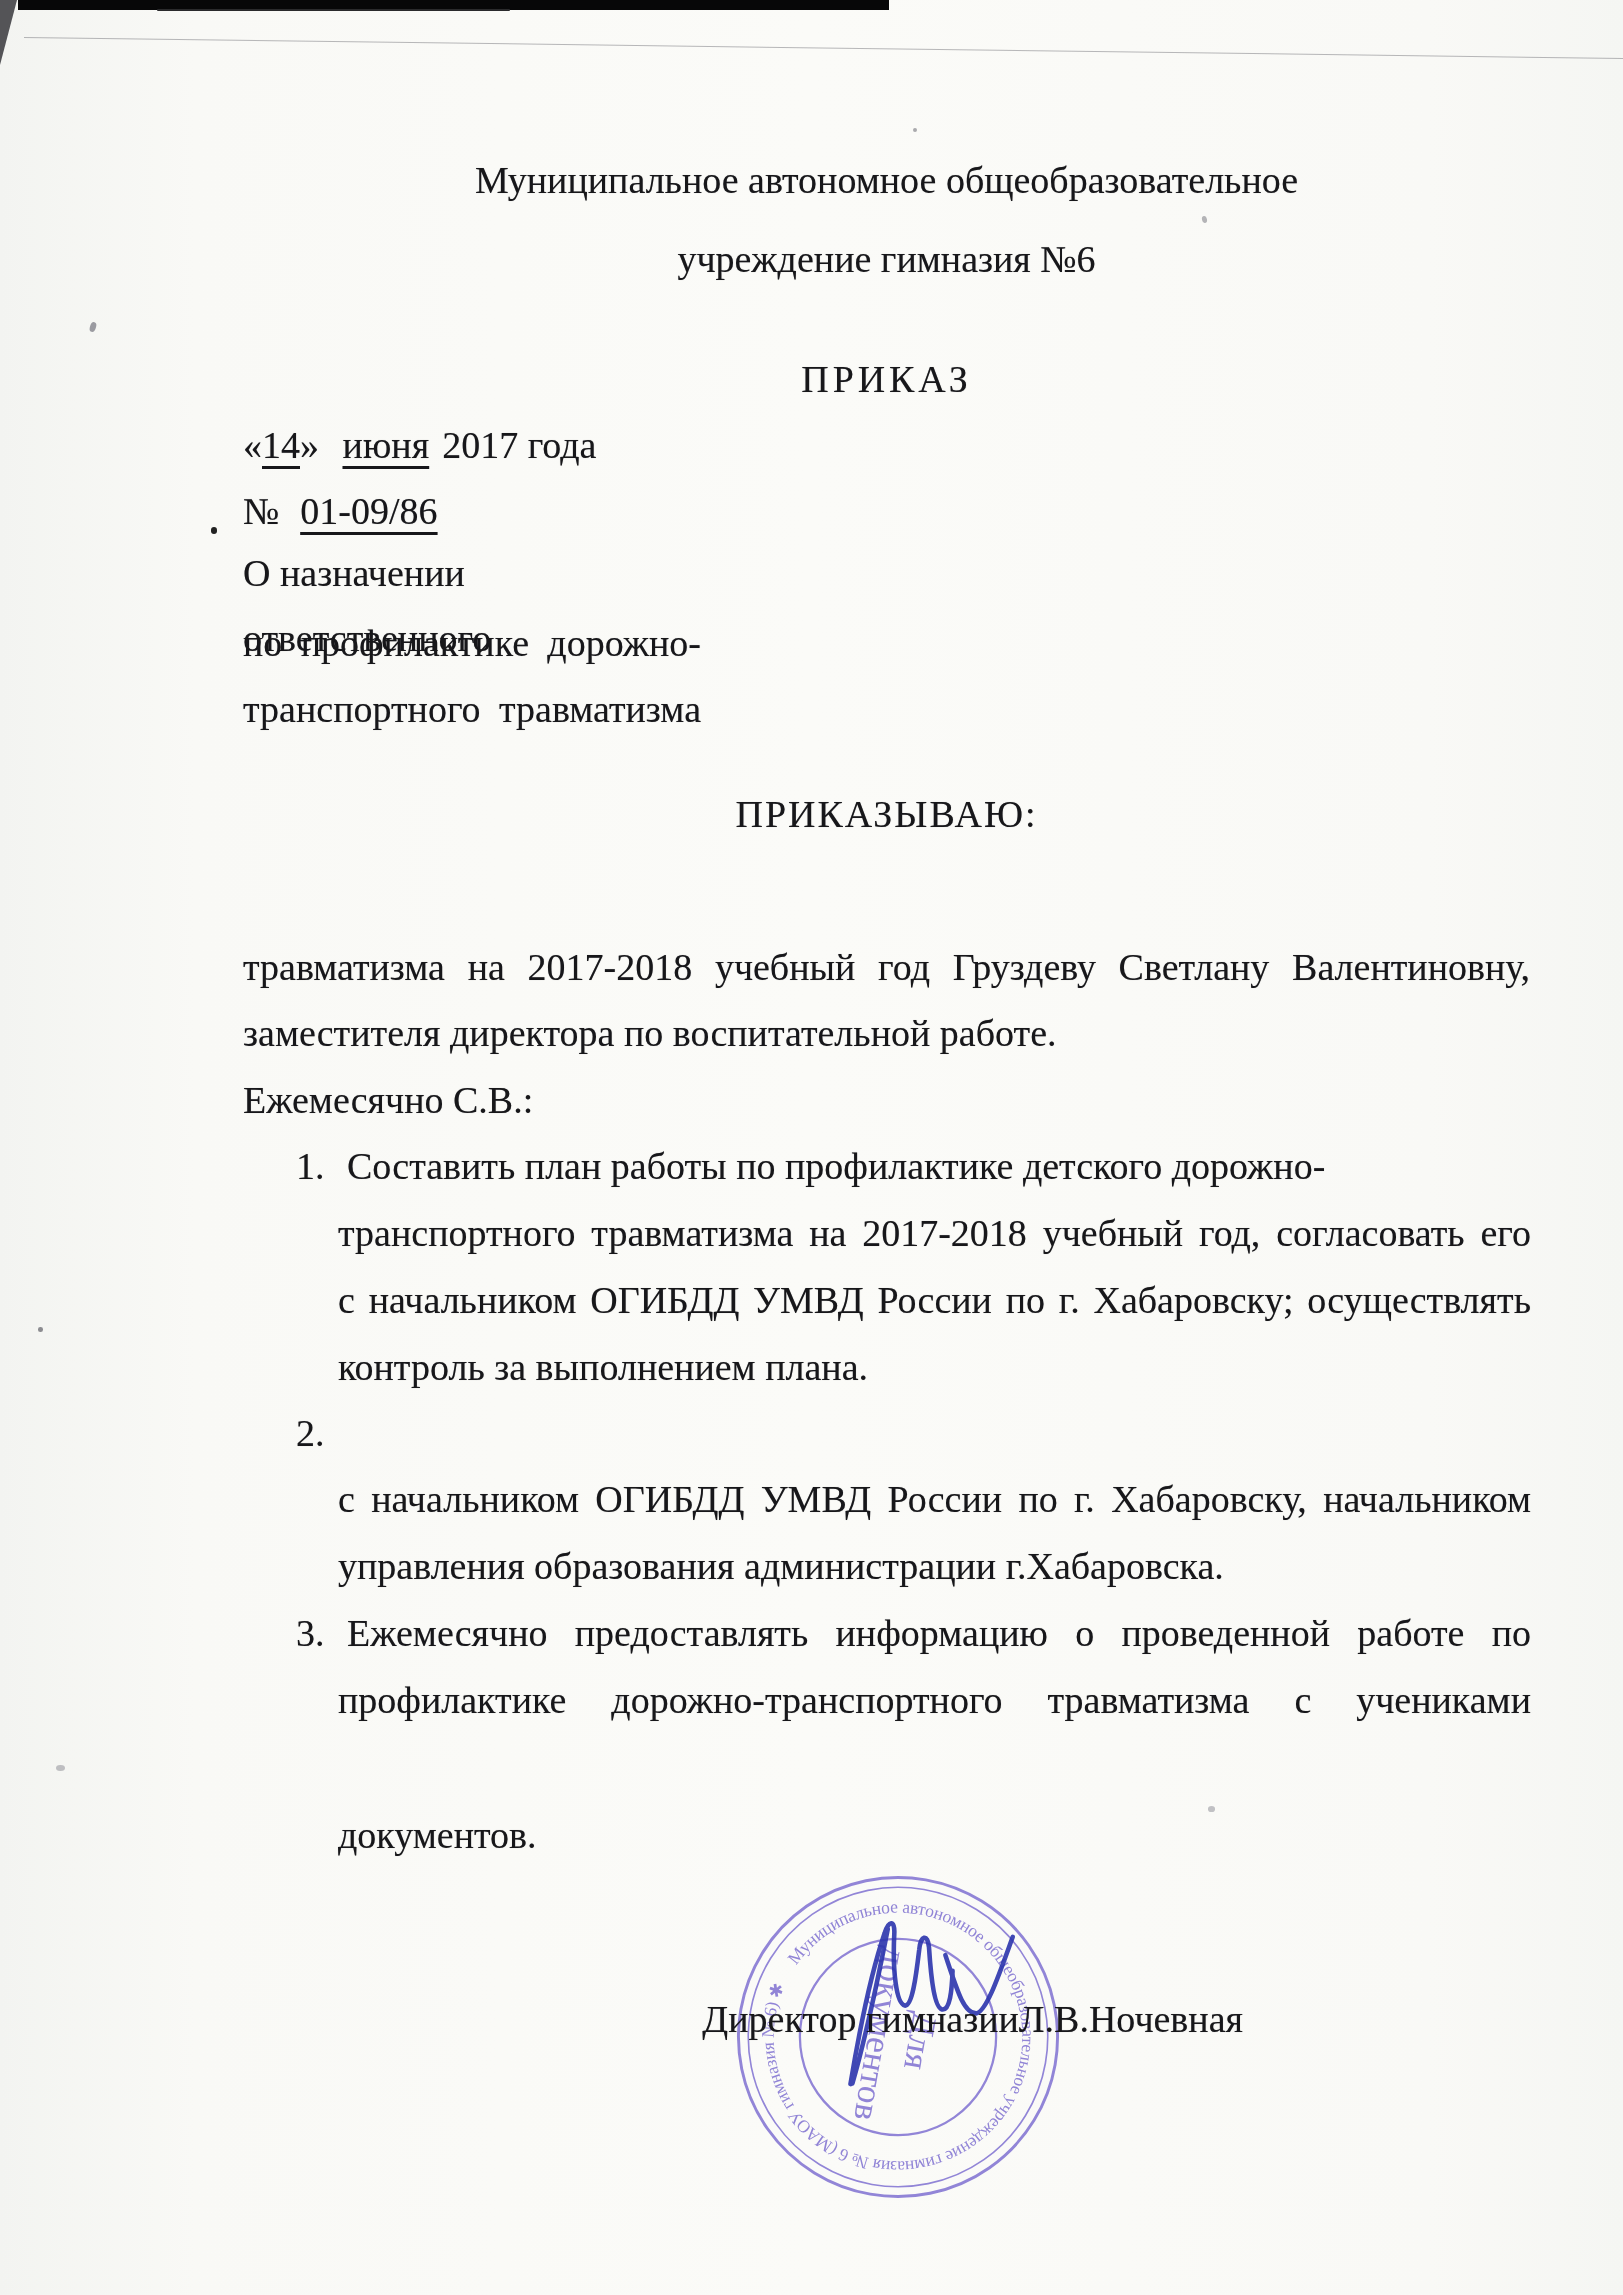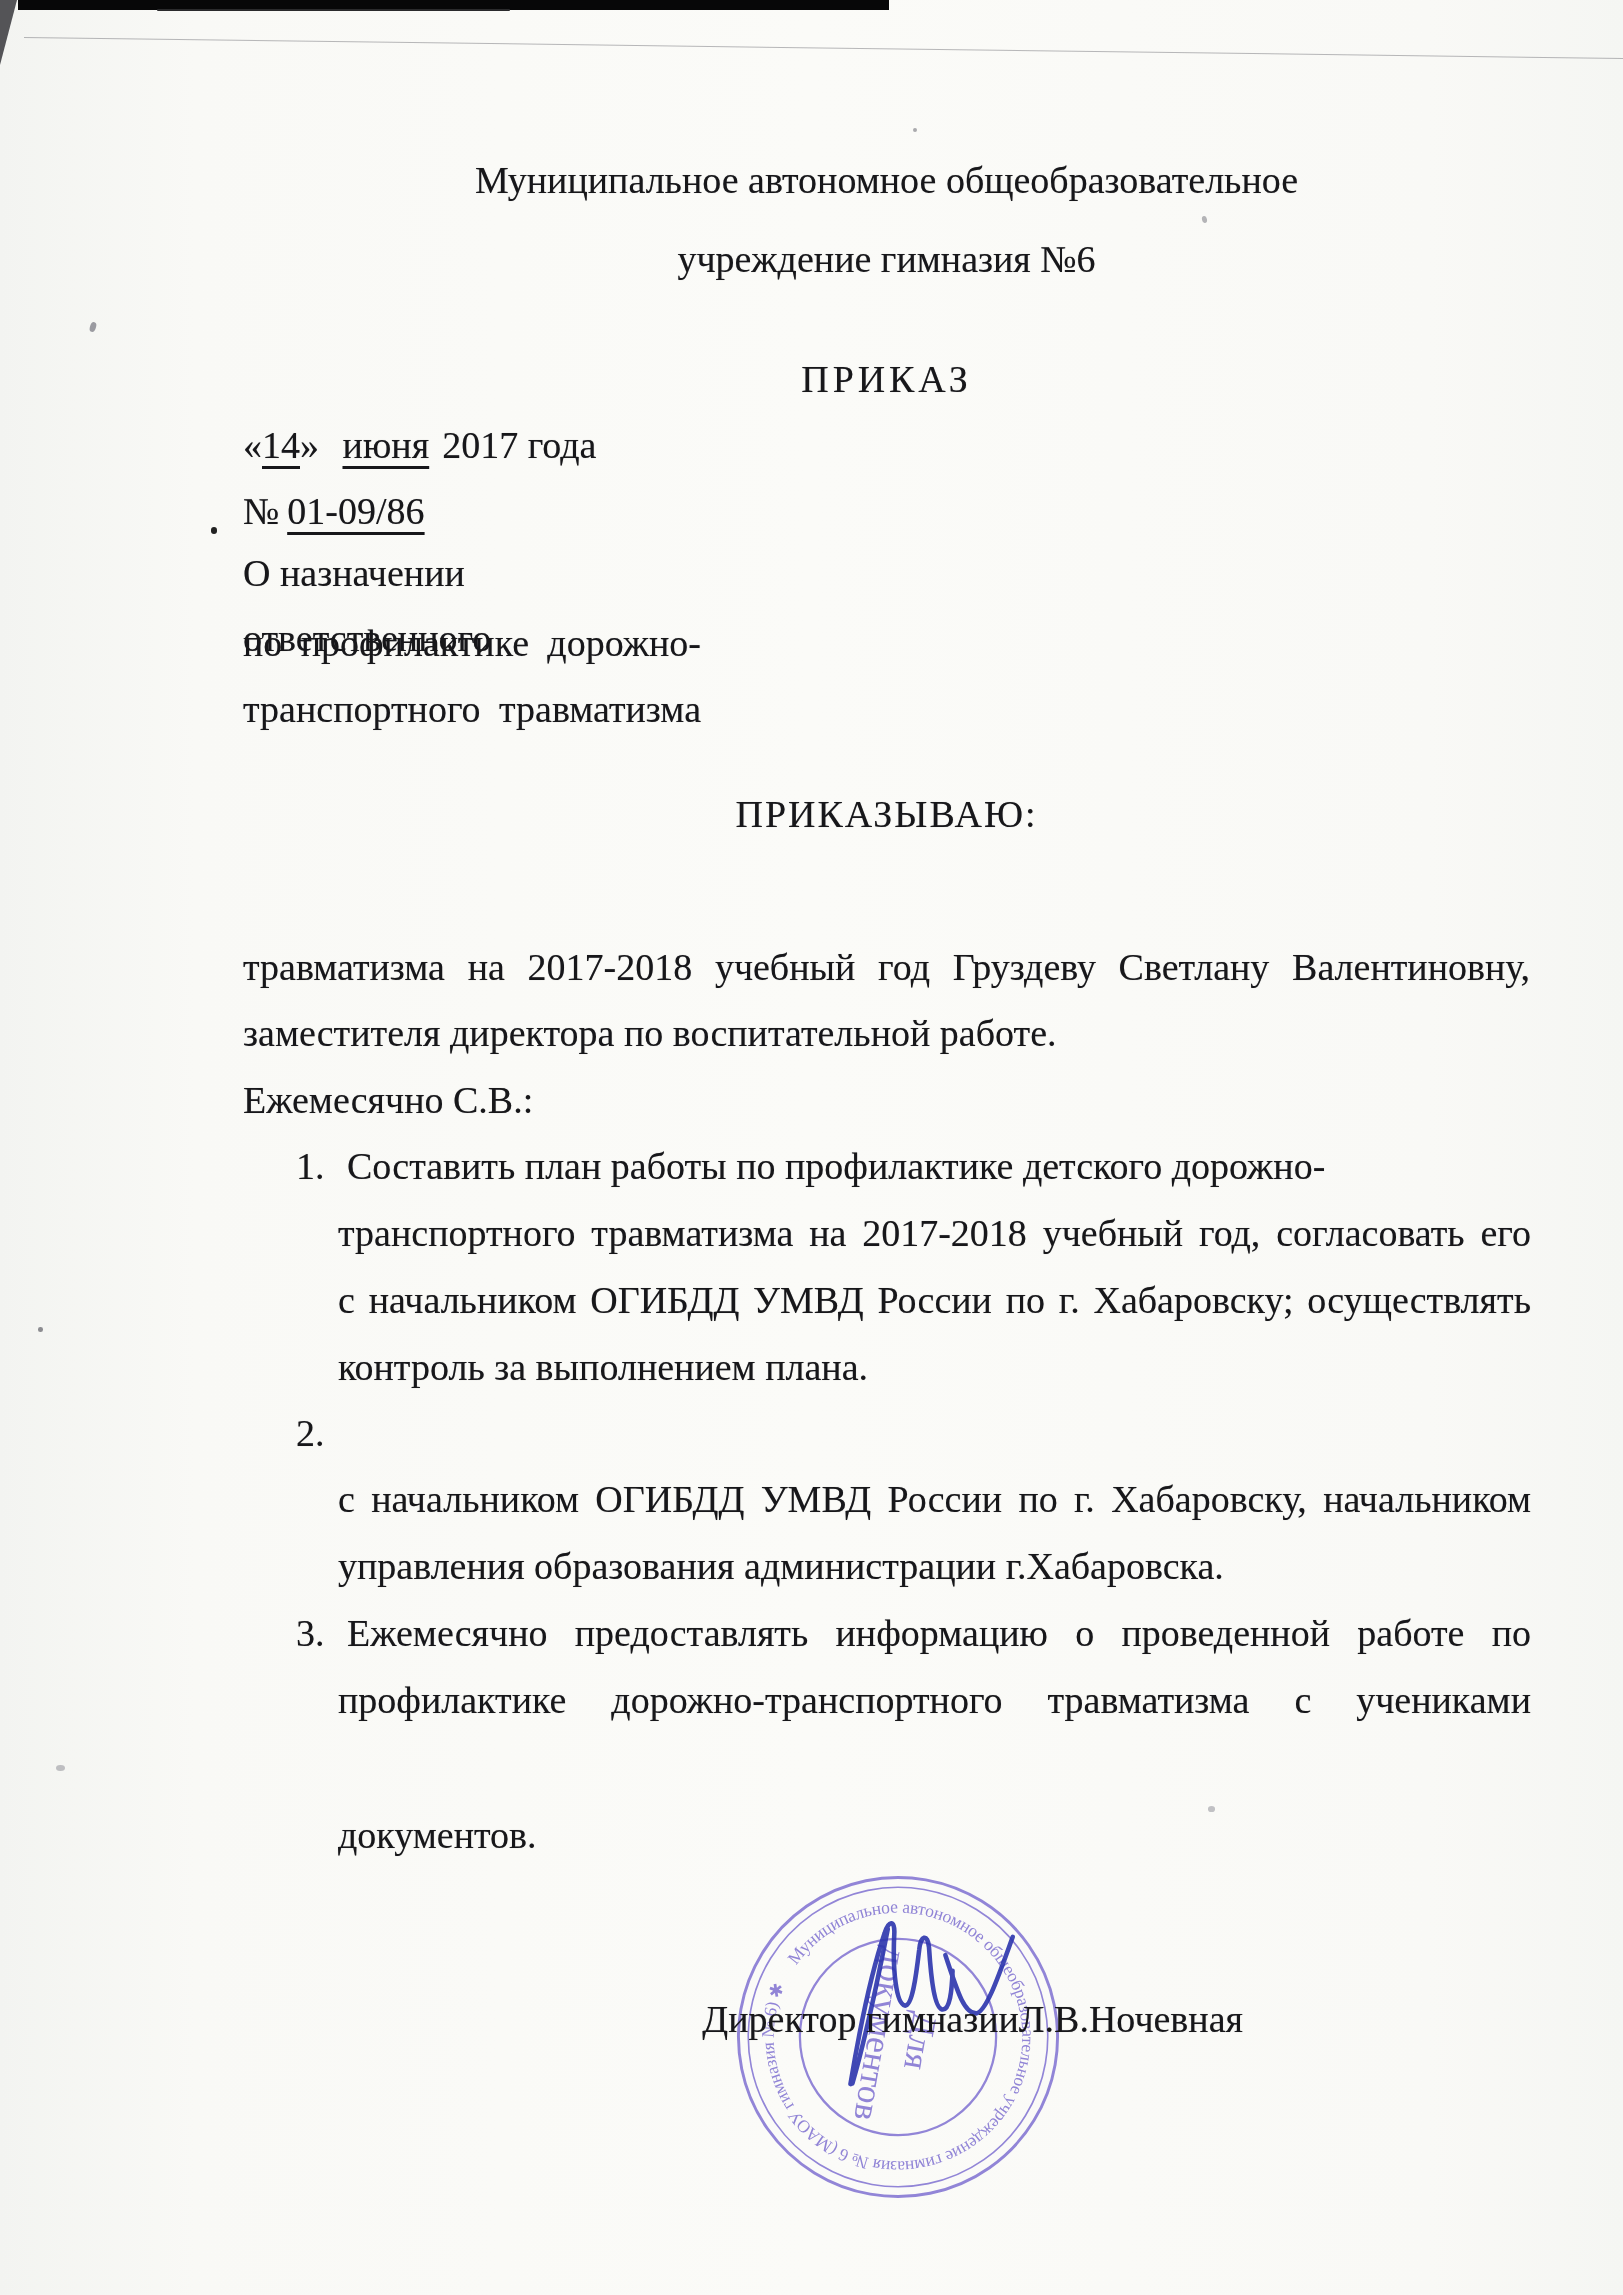--- a/index.html
+++ b/index.html
@@ -72,21 +72,21 @@
 
   <div class="line c" style="left:243px;top:148px;width:1287px;">Муниципальное автономное общеобразовательное</div>
   <div class="line c" style="left:243px;top:227px;width:1287px;">учреждение гимназия №6</div>
   <div class="line c heading" style="left:243px;top:347px;width:1287px;">ПРИКАЗ</div>
 
   <div class="line" style="left:243px;top:413px;width:1287px;">
     <span>«</span><span class="u">14</span><span>»</span><span class="u" style="margin-left:23.6px;">июня</span><span style="margin-left:13px;">2017 года</span>
   </div>
 
   <div class="line" style="left:243px;top:479px;width:1287px;">
-    <span>№</span><span class="u" style="margin-left:8px;">01-09/86</span>
+    <span>№</span><span class="u" style="margin-left:21px;">01-09/86</span>
   </div>
 
   <div class="line" style="left:243px;top:541px;width:471px;">О назначении ответственного</div>
   <div class="line j" style="left:243px;top:611px;width:458px;">по профилактике дорожно-</div>
   <div class="line j" style="left:243px;top:677px;width:458px;">транспортного травматизма</div>
 
   <div class="line c subheading" style="left:243px;top:782px;width:1287px;">ПРИКАЗЫВАЮ:</div>
 
   <div class="line j" style="left:243px;top:935px;width:1287px;">травматизма на 2017-2018 учебный год Груздеву Светлану Валентиновну,</div>
   <div class="line" style="left:243px;top:1001px;width:1287px;">заместителя директора по воспитательной работе.</div>

